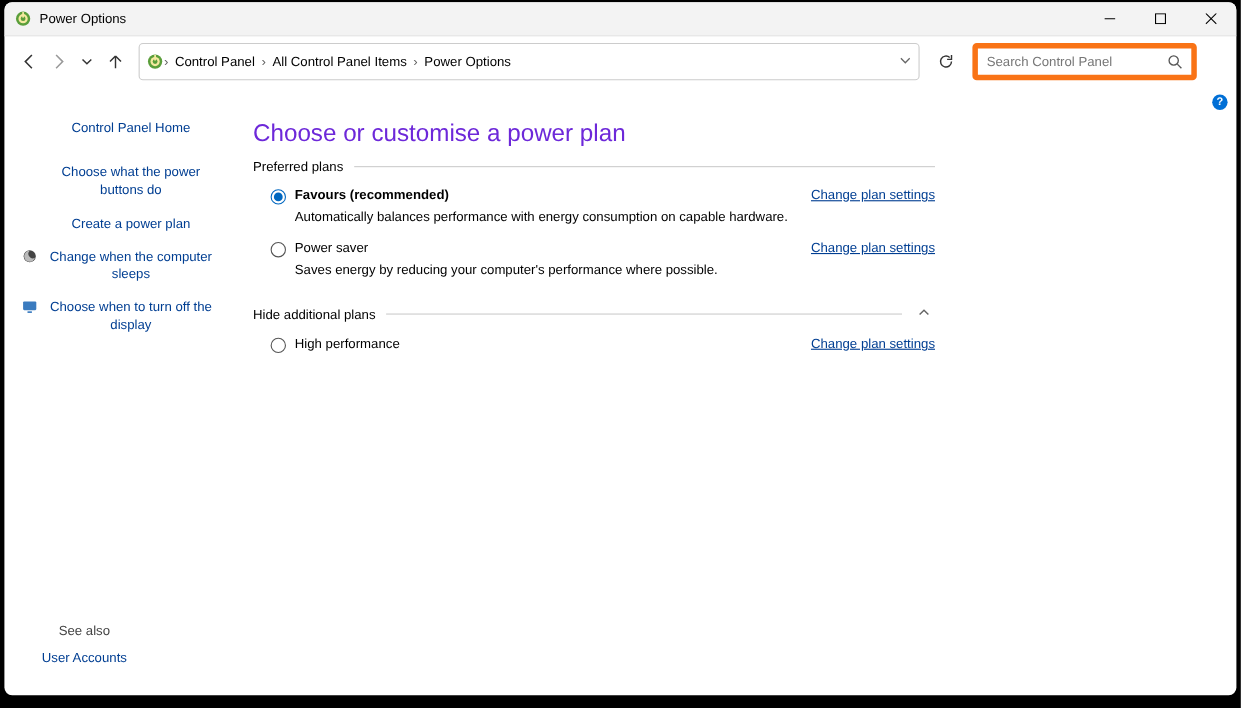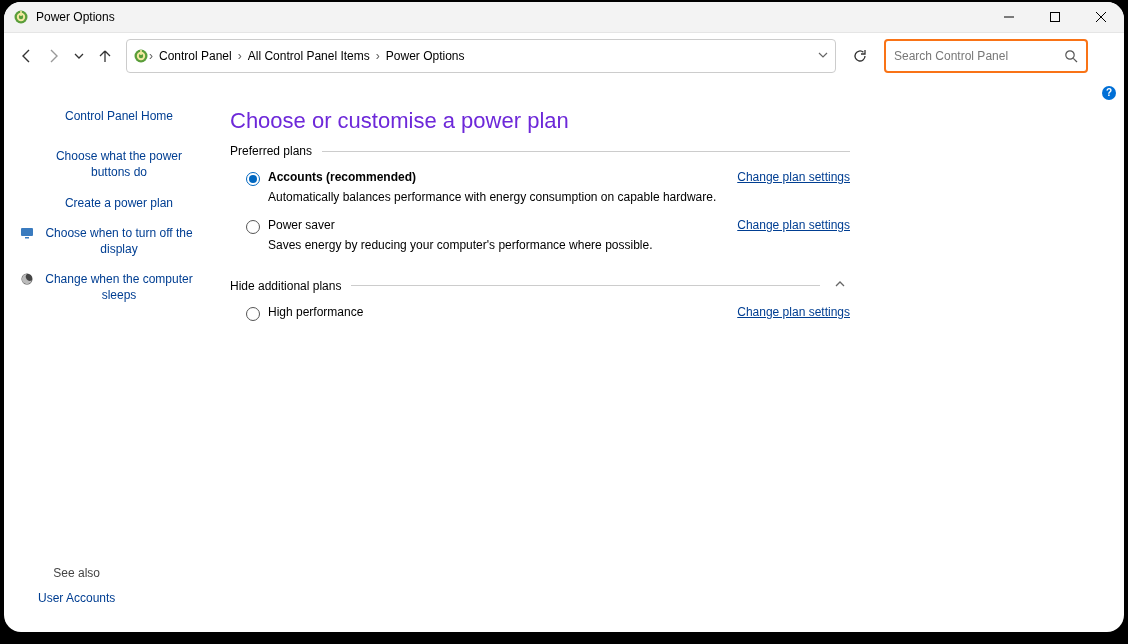--- a/index.html
+++ b/index.html
@@ -1,36 +1,36 @@
 <!DOCTYPE html>
 <html><head>
 <meta charset="utf-8">
 <style>
   * { box-sizing:border-box; margin:0; padding:0; }
   body { font-family:"Segoe UI","Segoe UI Variable",Arial,sans-serif; font-size:12px; background:#000; width:1128px; height:644px; overflow:hidden; color:#000; }
-  .window { position:absolute; left:4px; top:2px; width:1120px; height:630px; background:#fff; border-radius:17px; overflow:hidden; }
+  .window { position:absolute; left:4px; top:2px; width:1120px; height:630px; background:#fff; border-radius:7px; overflow:hidden; }
 
   
   .titlebar { height:31px; background:#f3f3f3; display:flex; align-items:center; border-bottom:1px solid #e5e5e5; }
   .titlebar .app-icon { width:16px; height:16px; margin-left:9px; }
   .titlebar .title { margin-left:7px; font-size:12px; }
   .titlebar .wmin,.titlebar .wmax,.titlebar .wclose { width:46px; height:31px; display:flex; align-items:center; justify-content:center; }
   .titlebar .wgroup { margin-left:auto; display:flex; }
 
   
   .navrow { height:46px; display:flex; align-items:center; padding:0 12px; gap:4px; }
   .nav-btn { width:22px; height:22px; display:flex; align-items:center; justify-content:center; border-radius:3px; }
   .nav-btn svg { display:block; }
   .addrbar { flex:0 0 auto; width:710px; height:34px; border:1px solid #ccc; border-radius:4px; display:flex; align-items:center; padding:0 6px; margin-left:6px; }
   .addrbar .bc-icon { width:16px; height:16px; }
   .crumb { padding:2px 6px; font-size:12px; cursor:default; white-space:nowrap; }
   .crumb.sep { color:#606060; padding:0; }
   .addrbar .addr-right { margin-left:auto; display:flex; align-items:center; gap:6px; }
   .refresh-btn { width:28px; height:28px; display:flex; align-items:center; justify-content:center; margin-left:6px; }
-  .searchbox { width:204px; height:34px; border:2px solid #f97316; border-radius:4px; display:flex; align-items:center; padding:0 8px; margin-left:6px; font-size:12px; color:#777; }
+  .searchbox { width:204px; height:34px; border:5px solid #f97316; border-radius:4px; display:flex; align-items:center; padding:0 8px; margin-left:6px; font-size:12px; color:#777; }
   .searchbox span { flex:1; }
   .help-dot { position:absolute; right:8px; top:84px; width:14px; height:14px; border-radius:50%; background:#006fd6; color:#fff; font-size:10px; line-height:14px; text-align:center; font-weight:bold; }
 
   .body { display:flex; position:absolute; top:78px; bottom:0; left:0; right:0; }
 
   .sidebar { width:212px; padding:28px 16px 22px 34px;text-align:center; }
   .sidebar a { color:#003e92; text-decoration:none; display:block; margin-bottom:14px; font-size:12px; line-height:1.35; }
   .sidebar .side-item { position:relative; }
   .side-icon { position:absolute; left:-18px; top:1px; width:14px; height:14px; }
   .sidebar .seealso { position:absolute; bottom:12px; left:34px; font-size:12px; }
@@ -160,51 +160,51 @@
       <a href="#">Control Panel Home</a>
       <div style="height:10px"></div>
       <div class="side-item">
           <a href="#">Choose what the power buttons do</a>
         </div>
       <div class="side-item">
           <a href="#">Create a power plan</a>
         </div>
       <div class="side-item">
         <span class="side-icon"><svg width="14" height="14" viewBox="0 0 14 14">
+              <circle cx="7" cy="7" r="5.5" fill="#444"></circle>
+              <path d="M7 2a5 5 0 1 0 4.8 6.3A4 4 0 0 1 7 2z" fill="#bbb"></path>
+            </svg></span>
+        <a href="#">Change when the computer sleeps</a>
+      </div>
+      <div class="side-item">
+        <span class="side-icon"><svg width="14" height="14" viewBox="0 0 14 14">
               <rect x="1" y="2" width="12" height="8" rx="1" fill="#3a7bbf"></rect>
               <rect x="5" y="11" width="4" height="1.5" fill="#3a7bbf"></rect>
             </svg></span>
         <a href="#">Choose when to turn off the display</a>
-      </div>
-      <div class="side-item">
-        <span class="side-icon"><svg width="14" height="14" viewBox="0 0 14 14">
-              <circle cx="7" cy="7" r="5.5" fill="#444"></circle>
-              <path d="M7 2a5 5 0 1 0 4.8 6.3A4 4 0 0 1 7 2z" fill="#bbb"></path>
-            </svg></span>
-        <a href="#">Change when the computer sleeps</a>
       </div>
 
       <div class="seealso">
         <div class="hdr">See also</div>
         <a href="#">User Accounts</a>
       </div>
     </div>
 
     <div class="main">
       <h1>Choose or customise a power plan</h1>
 
       <div class="section-hdr">
         <span>Preferred plans</span>
         <div class="line"></div>
       </div>
 
       <div class="plan">
         <div class="plan-row">
           <span class="radio checked"></span>
-          <span class="plan-name bold">Accounts (recommended)</span>
+          <span class="plan-name bold">Favours (recommended)</span>
           <a class="plan-change" href="#">Change plan settings</a>
         </div>
         <div class="plan-desc">Automatically balances performance with energy consumption on capable hardware.</div>
       </div>
 
       <div class="plan">
         <div class="plan-row">
           <span class="radio"></span>
           <span class="plan-name">Power saver</span>
           <a class="plan-change" href="#">Change plan settings</a>

